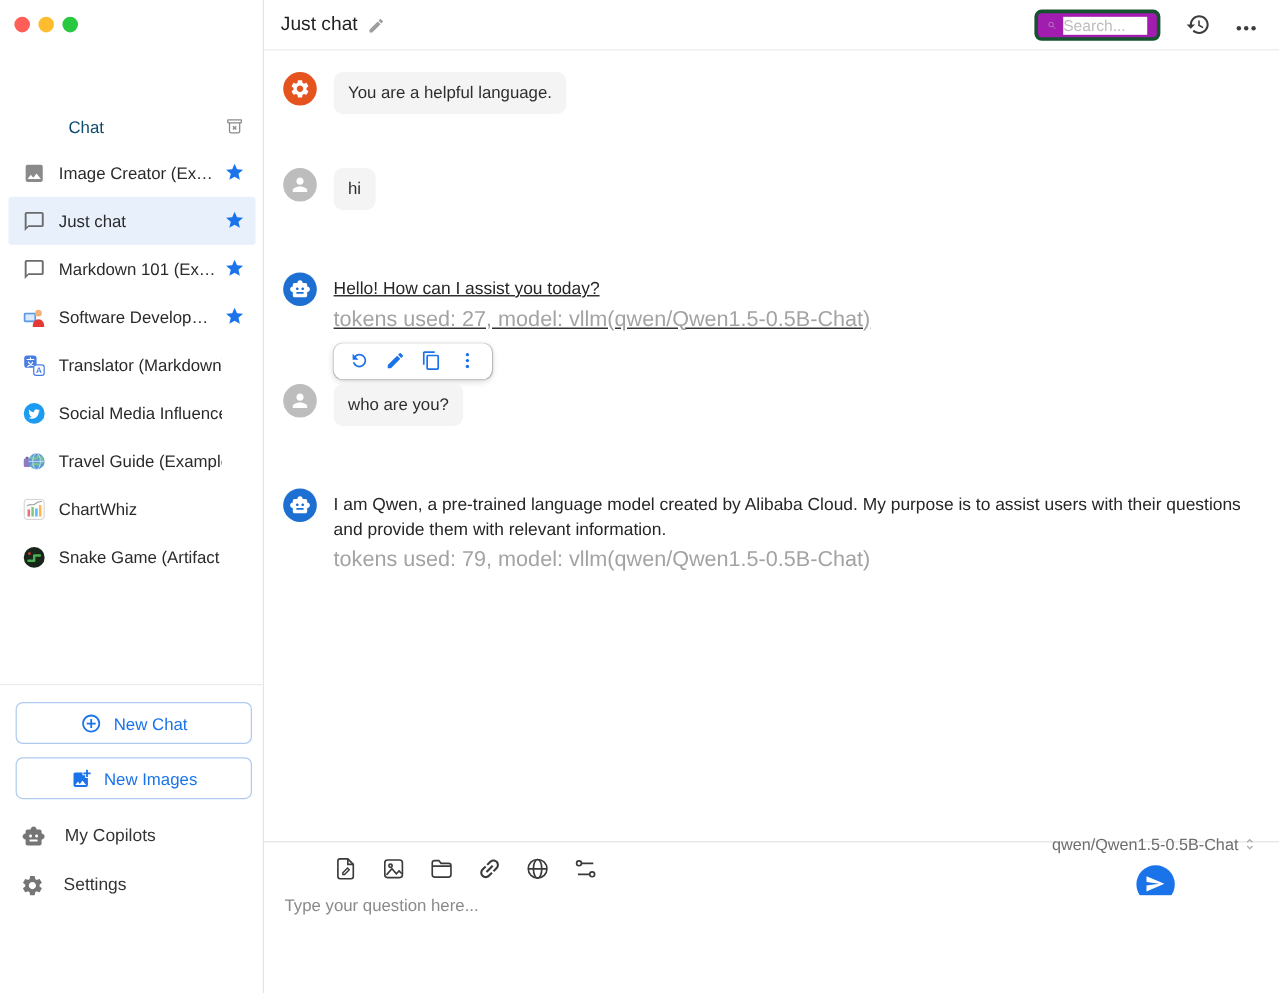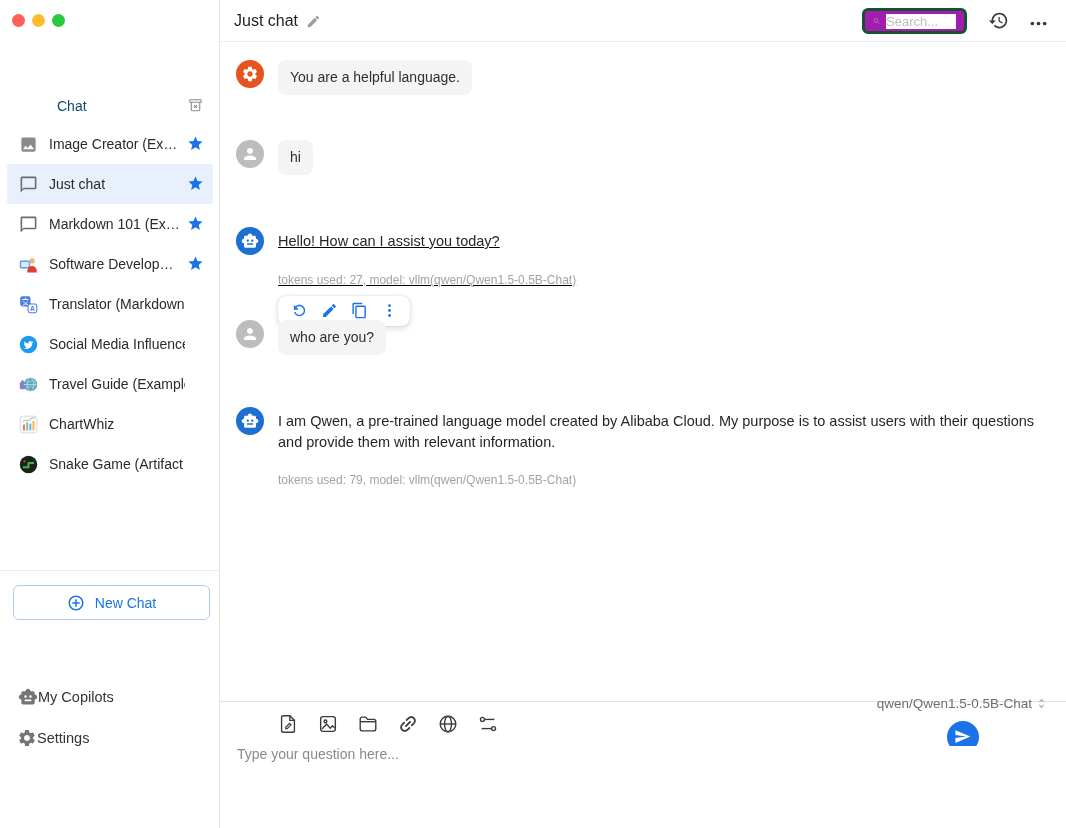--- a/index.html
+++ b/index.html
@@ -33,21 +33,21 @@
   .chat-item .c-label { margin-left:11px; font-size:14px; color:#2a2a2a; white-space:nowrap; overflow:hidden; max-width:136px; }
   .chat-item .star { position:absolute; right:9px; top:11px; width:17px; height:17px; }
 
   .sidebar-divider { position:absolute; left:0; top:570px; width:220px; border-top:1px solid #ececec; }
   .side-btn { position:absolute; left:13px; width:197px; height:35px; border:1px solid #aecaef; border-radius:6px; background:#fff;
               display:flex; align-items:center; justify-content:center; gap:10px; color:#1a73e8; font-size:14px; cursor:pointer; }
   .btn-newchat { top:585px; }
   .btn-newimages { top:631px; }
   .side-btn svg { width:18px; height:18px; }
 
-  .foot-row { position:absolute; left:0; width:220px; height:32px; display:flex; align-items:center; padding-left:18px; gap:0; cursor:pointer; }
+  .foot-row { position:absolute; left:0; width:220px; height:32px; display:flex; align-items:center; padding-left:18px; gap:16px; cursor:pointer; }
   .foot-row svg { width:20px; height:20px; }
   .foot-label { font-size:14.5px; color:#333; }
   .row-copilots { top:681px; }
   .row-settings { top:722px;padding-left:17px; }
   .row-about { top:762px; }
   .row-about .foot-label { color:#a6a6a6; }
 
   
   .main { position:absolute; left:220px; top:0; width:846px; height:828px; }
   .main-header { position:absolute; left:0; top:0; width:846px; height:42px; border-bottom:1px solid #ececec; background:#fff; }
@@ -71,21 +71,21 @@
   .av-user { background:#bdbdbd; }
   .av-assistant { background:#1d6fd2; }
   .bubble { background:#f4f4f4; border-radius:8px; padding:8px 12px; font-size:14px; color:#2e2e2e; line-height:19px; align-self:flex-start; }
   .msg-sys { top:18px; }
   .msg-u1 { top:98px; }
   .msg-a1 { top:185px;text-decoration:underline; }
   .msg-u2 { top:278px; }
   .msg-a2 { top:365px; }
   .a-body { max-width:776px; }
   .a-text { font-size:14.5px; color:#262626; line-height:20.5px; padding-top:4px; }
-  .a-meta { margin-top:21px; font-size:12px; color:#a3a3a3; }
+  .a-meta { margin-top:4px; font-size:18px; color:#a3a3a3; }
   .a-toolbar { margin-top:9px; width:132px; height:30px; background:#fff; border-radius:8px;
                box-shadow:0 0 1px rgba(0,0,0,.25), 0 2px 6px rgba(0,0,0,.16);
                display:flex; align-items:center; justify-content:space-around; padding:0 6px; }
   .a-toolbar .t-icon { width:17px; height:17px; cursor:pointer; }
 
   
   .composer { position:absolute; left:0; top:701px; width:846px; height:127px; border-top:1px solid #e3e3e3; background:#fff; }
   .comp-toolbar { position:absolute; left:17px; top:9px; right:17px; height:26px; display:flex; align-items:center; }
   .comp-icons { display:flex; align-items:center; gap:18px; }
   .comp-icons .ci { width:22px; height:22px; cursor:pointer; position:relative; }
@@ -244,20 +244,26 @@
 
     <div class="sidebar-divider"></div>
 
     <button class="side-btn btn-newchat">
       <svg viewBox="0 0 24 24">
           <path fill="#1a73e8" d="M13 7h-2v4H7v2h4v4h2v-4h4v-2h-4V7zm-1-5C6.48 2 2 6.48 2 12s4.48 10 10 10 10-4.48 10-10S17.52 2 12 2zm0 18c-4.41 0-8-3.59-8-8s3.59-8 8-8 8 3.59 8 8-3.59 8-8 8z"></path>
         </svg>
       <span>New Chat</span>
     </button>
 
+    <button class="side-btn btn-newimages">
+      <svg viewBox="0 0 24 24">
+          <path fill="#1a73e8" d="M19 7v2.99s-1.99.01-2 0V7h-3s.01-1.99 0-2h3V2h2v3h3v2h-3zm-3 4V8h-3V5H5c-1.1 0-2 .9-2 2v12c0 1.1.9 2 2 2h12c1.1 0 2-.9 2-2v-8h-3zM5 19l3-4 2 3 3-4 4 5H5z"></path>
+        </svg>
+      <span>New Images</span>
+    </button>
 
     <div class="foot-row row-copilots">
       <svg viewBox="0 0 24 24">
           <path fill="#757575" d="M20 9V7c0-1.1-.9-2-2-2h-3c0-1.66-1.34-3-3-3S9 3.34 9 5H6c-1.1 0-2 .9-2 2v2c-1.66 0-3 1.34-3 3s1.34 3 3 3v4c0 1.1.9 2 2 2h12c1.1 0 2-.9 2-2v-4c1.66 0 3-1.34 3-3s-1.34-3-3-3zM7.5 11.5c0-.83.67-1.5 1.5-1.5s1.5.67 1.5 1.5S9.83 13 9 13s-1.5-.67-1.5-1.5zM16 17H8v-2h8v2zm-1-4c-.83 0-1.5-.67-1.5-1.5S14.17 10 15 10s1.5.67 1.5 1.5S15.83 13 15 13z"></path>
         </svg>
       <span class="foot-label">My Copilots</span>
     </div>
 
     <div class="foot-row row-settings">
       <svg viewBox="0 0 24 24">

